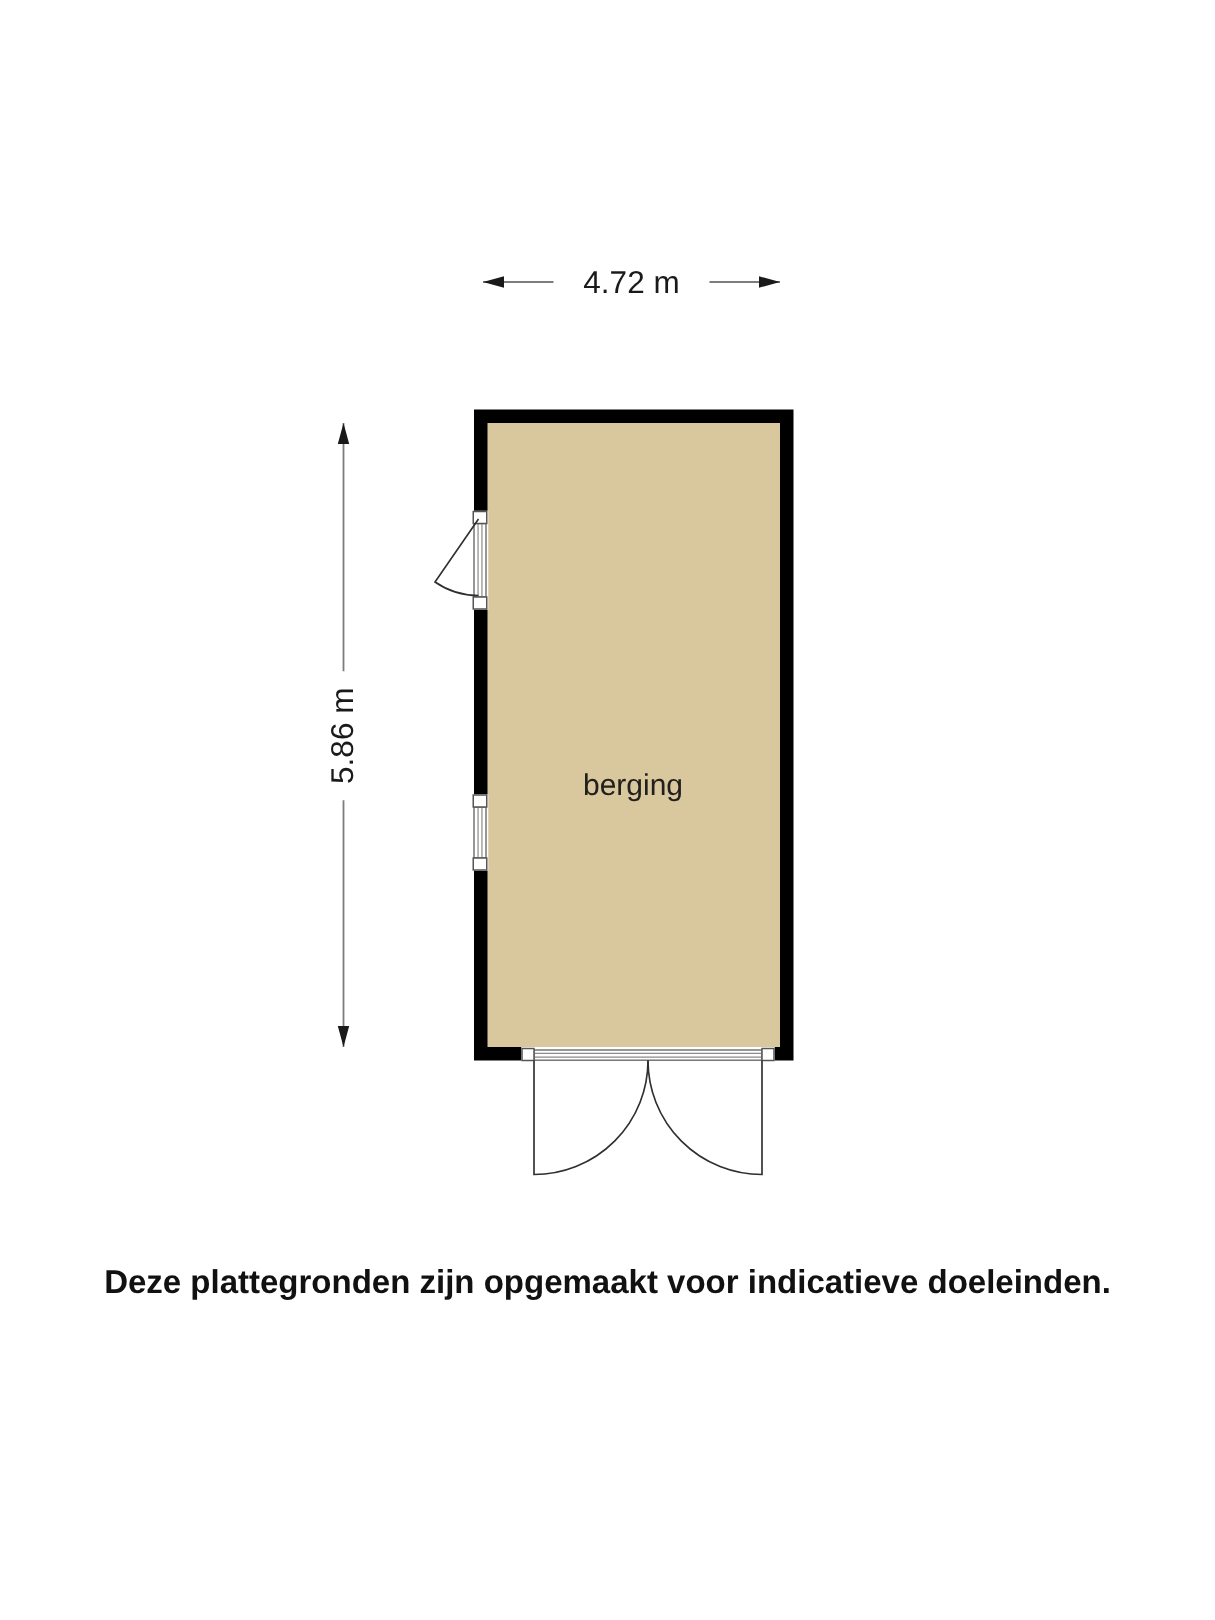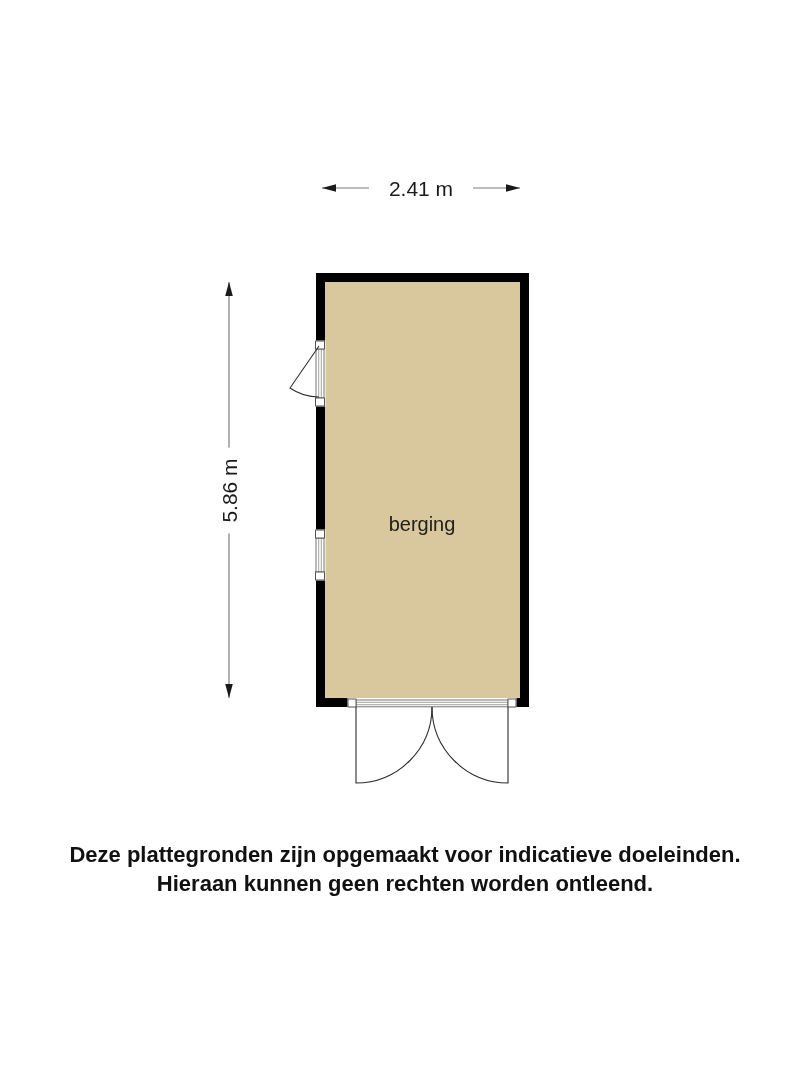--- a/index.html
+++ b/index.html
@@ -90,24 +90,23 @@
 
     <line x1="322" y1="188" x2="520" y2="188" stroke="#7d7d7d" stroke-width="1.2"></line>
     <polygon points="322,188 336,184.2 336,191.8" fill="#1a1a1a"></polygon>
     <polygon points="520,188 506,184.2 506,191.8" fill="#1a1a1a"></polygon>
 
     <line x1="229" y1="282" x2="229" y2="698" stroke="#7d7d7d" stroke-width="1.2"></line>
     <polygon points="229,282 225.2,296 232.8,296" fill="#1a1a1a"></polygon>
     <polygon points="229,698 225.2,684 232.8,684" fill="#1a1a1a"></polygon>
   </svg>
 
-  <div class="label dim-label" style="left:369px; top:174.5px; width:104px;">2.41 m</div>
+  <div class="label dim-label" style="left:369px; top:174.5px; width:104px;">4.72 m</div>
 
   <div class="label dim-label dim-label-vertical" style="left:186px; top:476.5px; width:86px;">5.86 m</div>
 
   <div class="label room-label" style="left:332px; top:479px; width:180px;margin-top:32px;">berging</div>
 
   <div class="disclaimer">
     <div>Deze plattegronden zijn opgemaakt voor indicatieve doeleinden.</div>
-    <div>Hieraan kunnen geen rechten worden ontleend.</div>
   </div>
 
 </div>
 
 </body></html>

